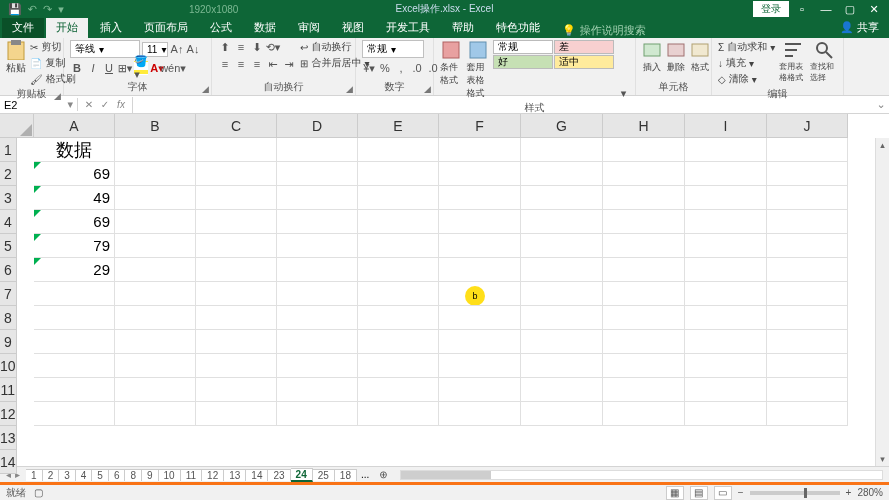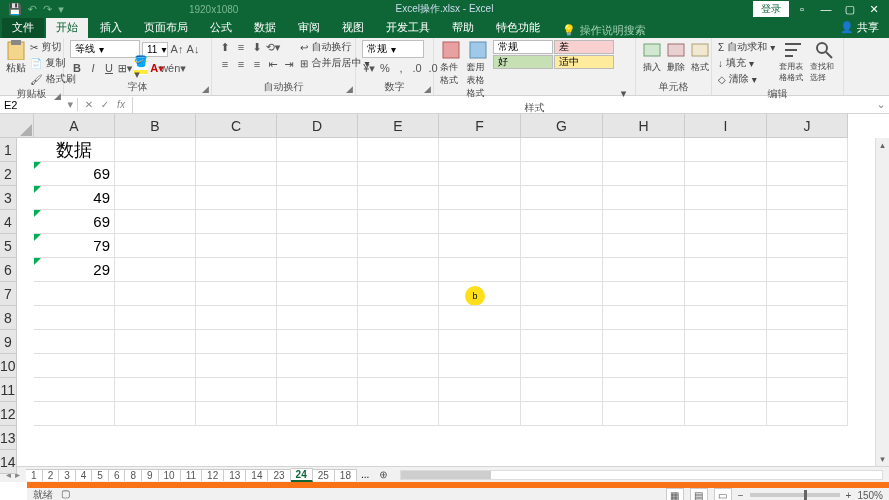--- a/index.html
+++ b/index.html
@@ -66,21 +66,21 @@
     .vscroll .up{top:0}.vscroll .down{bottom:0}
 
     .tabbar { height: 16px; background: #f1f1f1; border-top: 1px solid #d4d4d4; display: flex; align-items: center; font-size: 10px; }
     .tabbar .nav { padding: 0 6px; color: #888; display:flex; gap:4px;}
     .wtab { padding: 0 5px; border-right: 1px solid #ccc; color: #555; background:#fff; border-top:1px solid #ccc;}
     .wtab.active { background: #fff; border-bottom: 2px solid #0e6637; color: #0e6637; font-weight: bold; }
     .tabbar .add { padding: 0 6px; color: #555; }
     .tabbar .hscroll { flex:1; margin:0 6px; border:1px solid #ddd; height:10px; background:#fff; position:relative;}
     .tabbar .hscroll::before{content:'';position:absolute;left:0;top:0;bottom:0;width:90px;background:#cecece;}
 
-    .status { height: 18px; background: #f1f1f1; border-top: 6px solid #f97316; display: flex; align-items: flex-start; font-size: 10px; color: #555; padding: 0 6px; gap: 8px; margin-left: 27px; }
+    .status { height: 18px; background: #f1f1f1; border-top: 3px solid #f97316; display: flex; align-items: center; font-size: 10px; color: #555; padding: 0 6px; gap: 8px; }
     .status .right { margin-left: auto; display: flex; align-items: center; gap: 6px; }
     .view-btn { width: 18px; height: 14px; border: 1px solid #ccc; background:#fff; display:flex;align-items:center;justify-content:center;}
     .zoom-slider { width: 90px; height: 4px; background: #ccc; position: relative; }
     .zoom-slider::after{content:'';position:absolute;left:60%;top:-3px;width:3px;height:10px;background:#666;}
   </style>
 </head>
 <body>
 
 <div class="titlebar">
   <div class="left">
@@ -550,15 +550,15 @@
 <div class="status">
   <span>就绪</span>
   <span>▢</span>
   <div class="right">
     <span class="view-btn">▦</span>
     <span class="view-btn">▤</span>
     <span class="view-btn">▭</span>
     <span>−</span>
     <div class="zoom-slider"></div>
     <span>+</span>
-    <span>150%</span>
+    <span>280%</span>
   </div>
 </div>
 
 </body></html>

